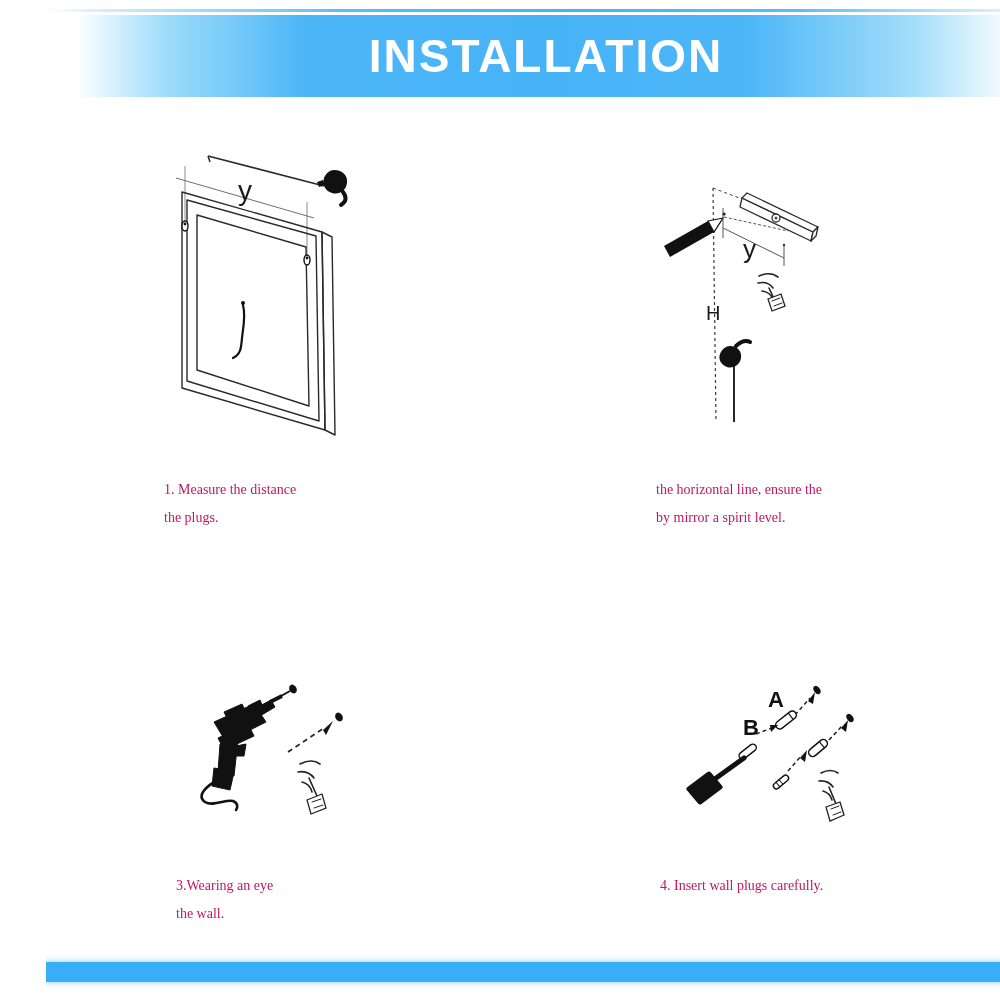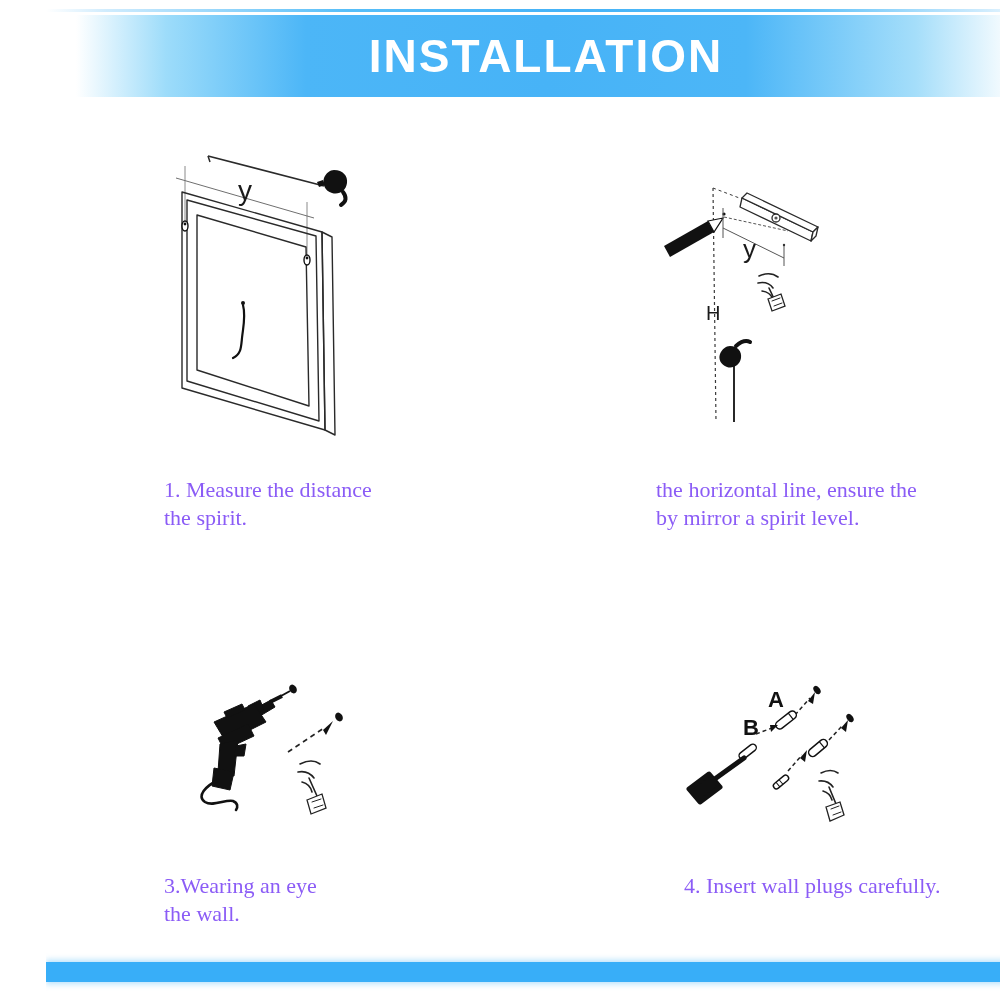--- a/index.html
+++ b/index.html
@@ -8,21 +8,21 @@
   .top-line{position:absolute;top:9px;left:0;width:1000px;height:3px;border-radius:2px;
         background:linear-gradient(90deg,rgba(120,200,250,0) 0%,rgba(120,200,250,.35) 6%,#57bef8 30%,#45b2f7 52%,#57bef8 75%,rgba(120,200,250,.35) 94%,rgba(120,200,250,0) 100%);}
   .banner{position:absolute;top:15px;left:0;width:1000px;height:82px;
         background:linear-gradient(90deg,#ffffff 0%,#ffffff 3%,#9ddcfa 12%,#4cb6f7 26%,#47b3f7 50%,#4cb6f7 70%,#a5defa 87%,#ffffff 97%,#ffffff 100%);
         display:flex;align-items:center;justify-content:center;}
   .banner-title{font-family:"Liberation Sans",sans-serif;font-weight:bold;font-size:46px;
         color:#ffffff;letter-spacing:2px;}
   .bottom-bar{position:absolute;top:962px;left:0;width:1000px;height:20px;background:#38aef8;
         box-shadow:0 -3px 5px rgba(120,200,250,.4),0 3px 5px rgba(120,200,250,.4);}
   .illus{position:absolute;}
-  .step-text{position:absolute;font-size:22px;line-height:27.5px;color:#8b5cf6;}
+  .step-text{position:absolute;font-size:14px;line-height:27.5px;color:#be185d;}
   svg text{user-select:none;}
 </style>
 </head>
 <body>
 
 <div class="page">
 
   <div class="top-line"></div>
 
   <div class="banner">
@@ -107,21 +107,21 @@
 
     <g>
       <path d="M84,186 c8,0 12,6 11,12 c-1,7 -8,11 -14,9 c-6,-2 -9,-8 -7,-13 c2,-5 6,-8 10,-8 Z" fill="#111"></path>
       <path d="M90,186 q8,-7 14,-4" stroke="#111" stroke-width="4" fill="none" stroke-linecap="round"></path>
       <line x1="88" y1="206" x2="88" y2="262" stroke="#111" stroke-width="1.8"></line>
     </g>
   </svg>
 
   <div class="step-text" style="left:118px;top:476px;width:250px;">
     <div>1. Measure the distance</div>
-    <div>the spirit.</div>
+    <div>the plugs.</div>
   </div>
 
   <div class="step-text" style="left:610px;top:476px;width:300px;">
     <div>the horizontal line, ensure the</div>
     <div>by mirror a spirit level.</div>
   </div>
 
   <svg class="illus" style="left:130px;top:660px;" width="220" height="180" viewBox="0 0 220 180">
     <g fill="#111" stroke="#111" stroke-linejoin="round">
       <line x1="94" y1="42" x2="106" y2="36" stroke-width="4"></line>
@@ -198,24 +198,24 @@
     <g stroke="#222" stroke-width="1.6" fill="none" stroke-linecap="round">
       <path d="M155,108 q10,-5 17,0"></path>
       <path d="M153,116 q9,-1 14,6"></path>
       <path d="M157,126 q7,2 9,9"></path>
       <path d="M163,122 l7,17"></path>
       <polygon points="160,142 174,137 178,150 164,156" stroke-width="1.3" fill="#fff"></polygon>
       <path d="M165,144 l8,-3 M167,150 l8,-3" stroke-width="1"></path>
     </g>
   </svg>
 
-  <div class="step-text" style="left:118px;top:872px;width:260px;">
+  <div class="step-text" style="left:130px;top:872px;width:260px;">
     <div>3.Wearing an eye</div>
     <div>the wall.</div>
   </div>
 
-  <div class="step-text" style="left:638px;top:872px;width:310px;">
+  <div class="step-text" style="left:614px;top:872px;width:310px;">
     <div>4. Insert wall plugs carefully.</div>
   </div>
 
   <div class="bottom-bar"></div>
 
 </div>
 
 </body></html>

